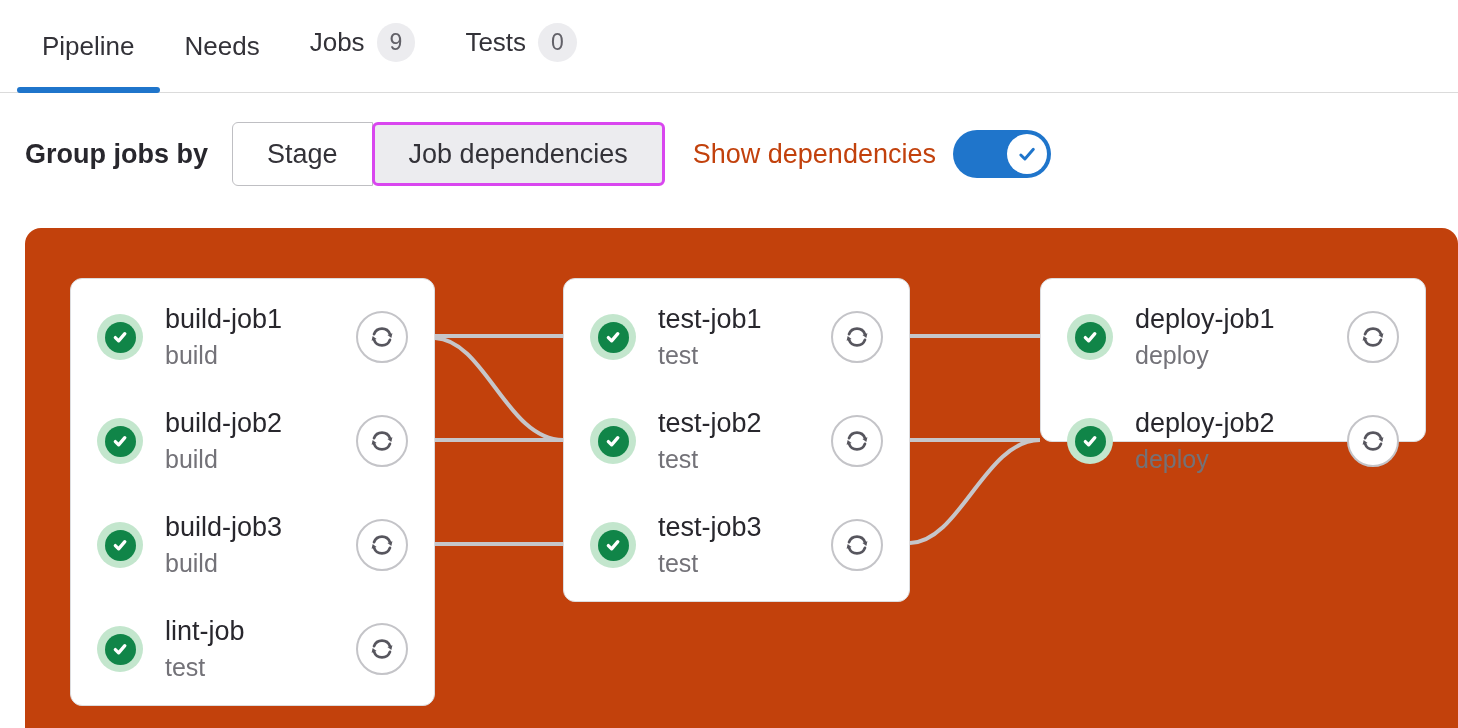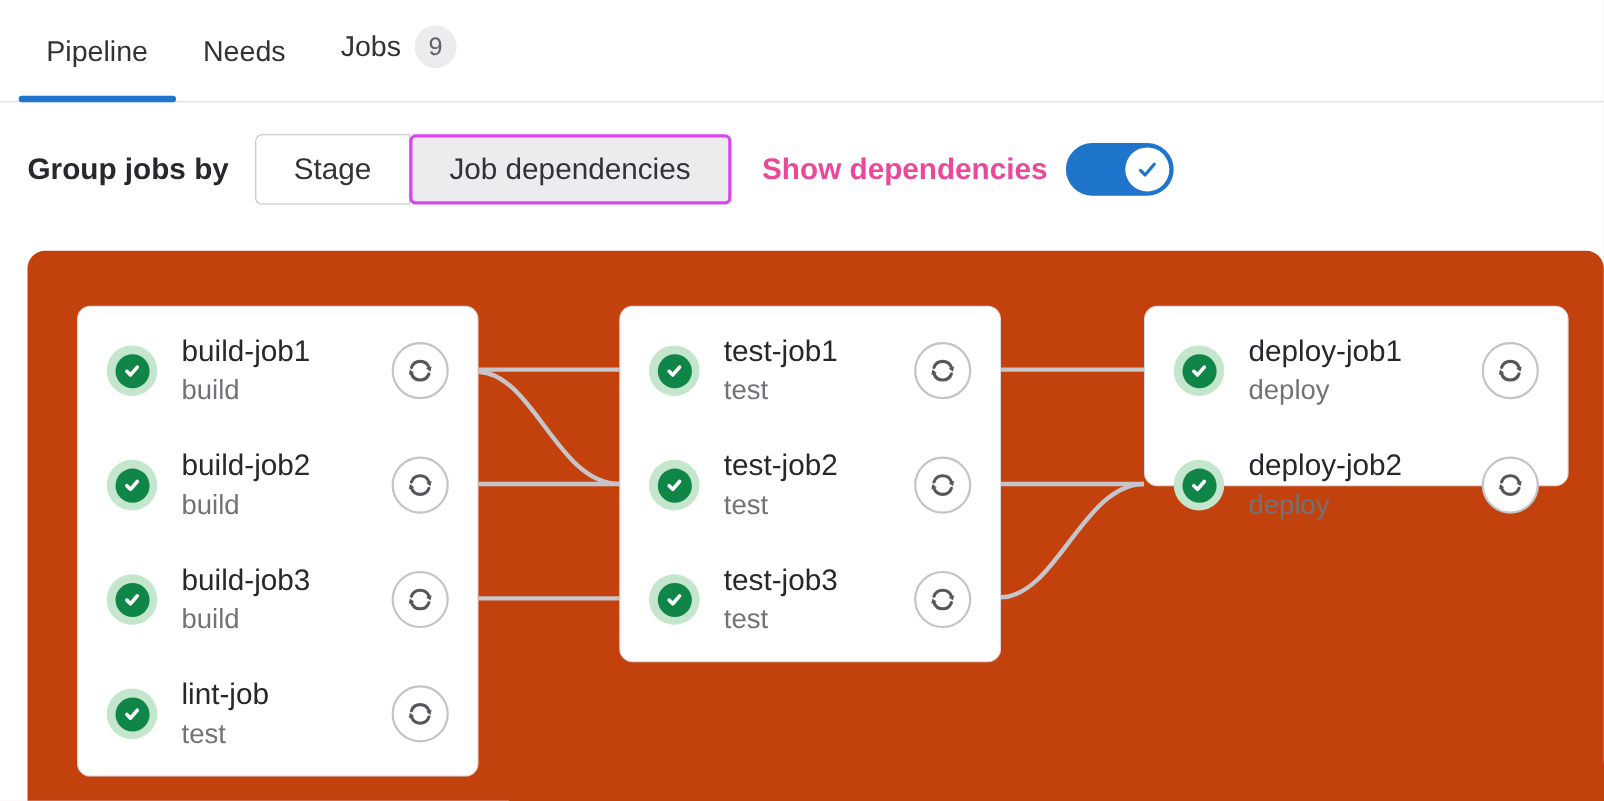--- a/index.html
+++ b/index.html
@@ -59,21 +59,21 @@
     cursor: pointer;
   }
   .seg-btn.first { border-radius: 6px 0 0 6px; }
   .seg-btn.selected {
     background: #ececef;
     border: 3px solid #d946ef;
     border-radius: 6px;
     margin-left: -1px;
     z-index: 1;
   }
-  .toggle-label { font-size: 27px; font-weight: 700; margin-left: 28px; color: #ec4899; }
+  .toggle-label { font-size: 27px; font-weight: 400; margin-left: 28px; color: #c2410c; }
   .toggle {
     margin-left: 17px;
     width: 98px; height: 48px;
     background: #1f75cb;
     border: none; border-radius: 24px;
     position: relative; cursor: pointer;
   }
   .toggle-knob {
     position: absolute; top: 4px; right: 4px;
     width: 40px; height: 40px;
@@ -137,20 +137,24 @@
 <div class="tabbar">
   <button class="tab active">
     <span>Pipeline</span>
   </button>
   <button class="tab">
     <span>Needs</span>
   </button>
   <button class="tab">
     <span>Jobs</span>
     <span class="badge">9</span>
+  </button>
+  <button class="tab">
+    <span>Tests</span>
+    <span class="badge">0</span>
   </button>
 </div>
 
 <div class="controls">
   <span class="controls-label">Group jobs by</span>
   <div class="seg-group">
     <button class="seg-btn first">Stage</button>
     <button class="seg-btn selected">Job dependencies</button>
   </div>
   <span class="toggle-label">Show dependencies</span>

